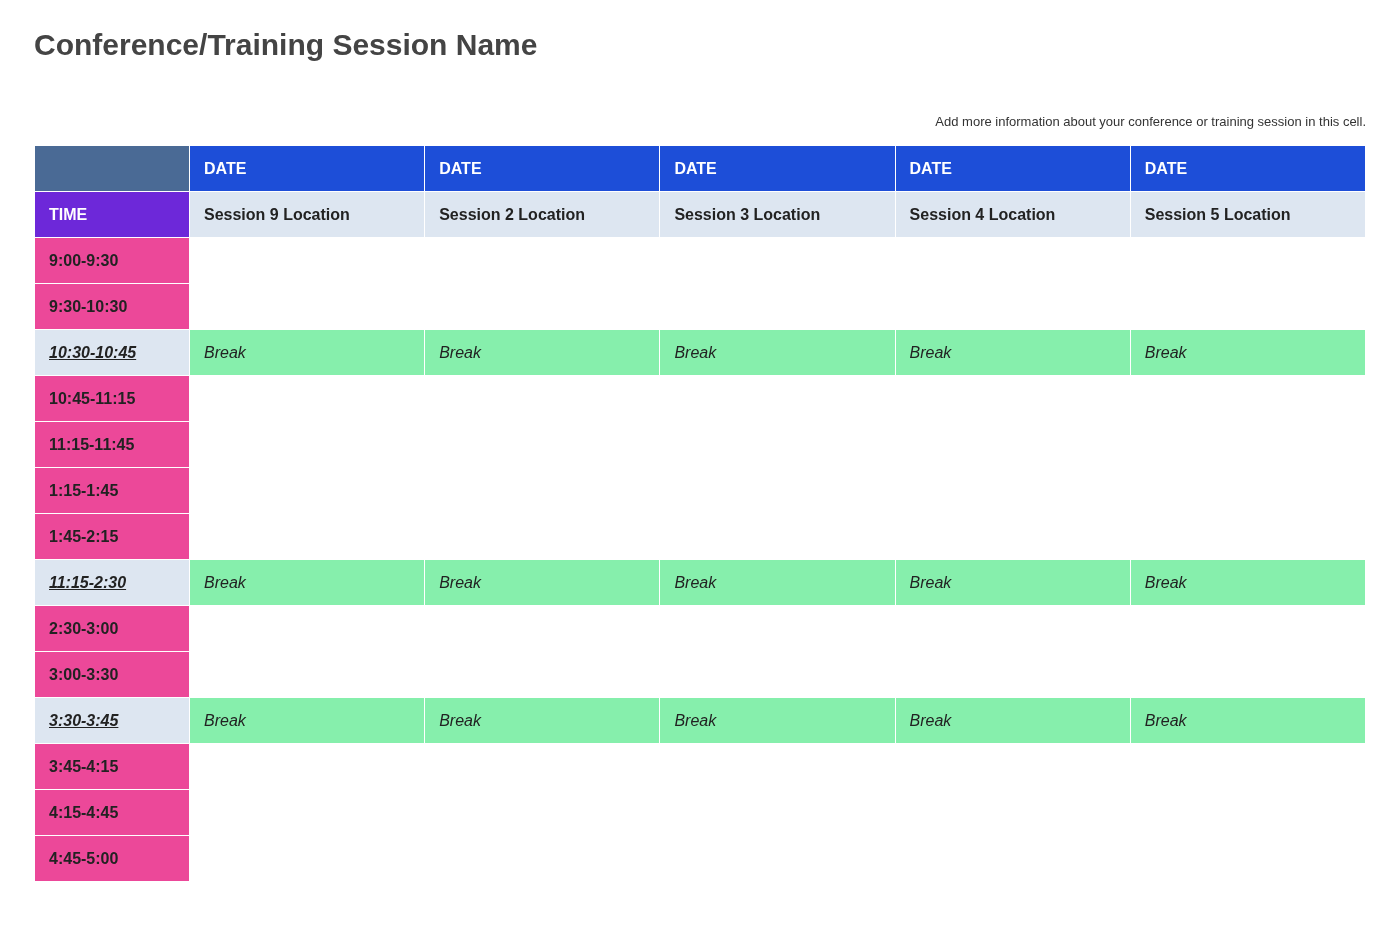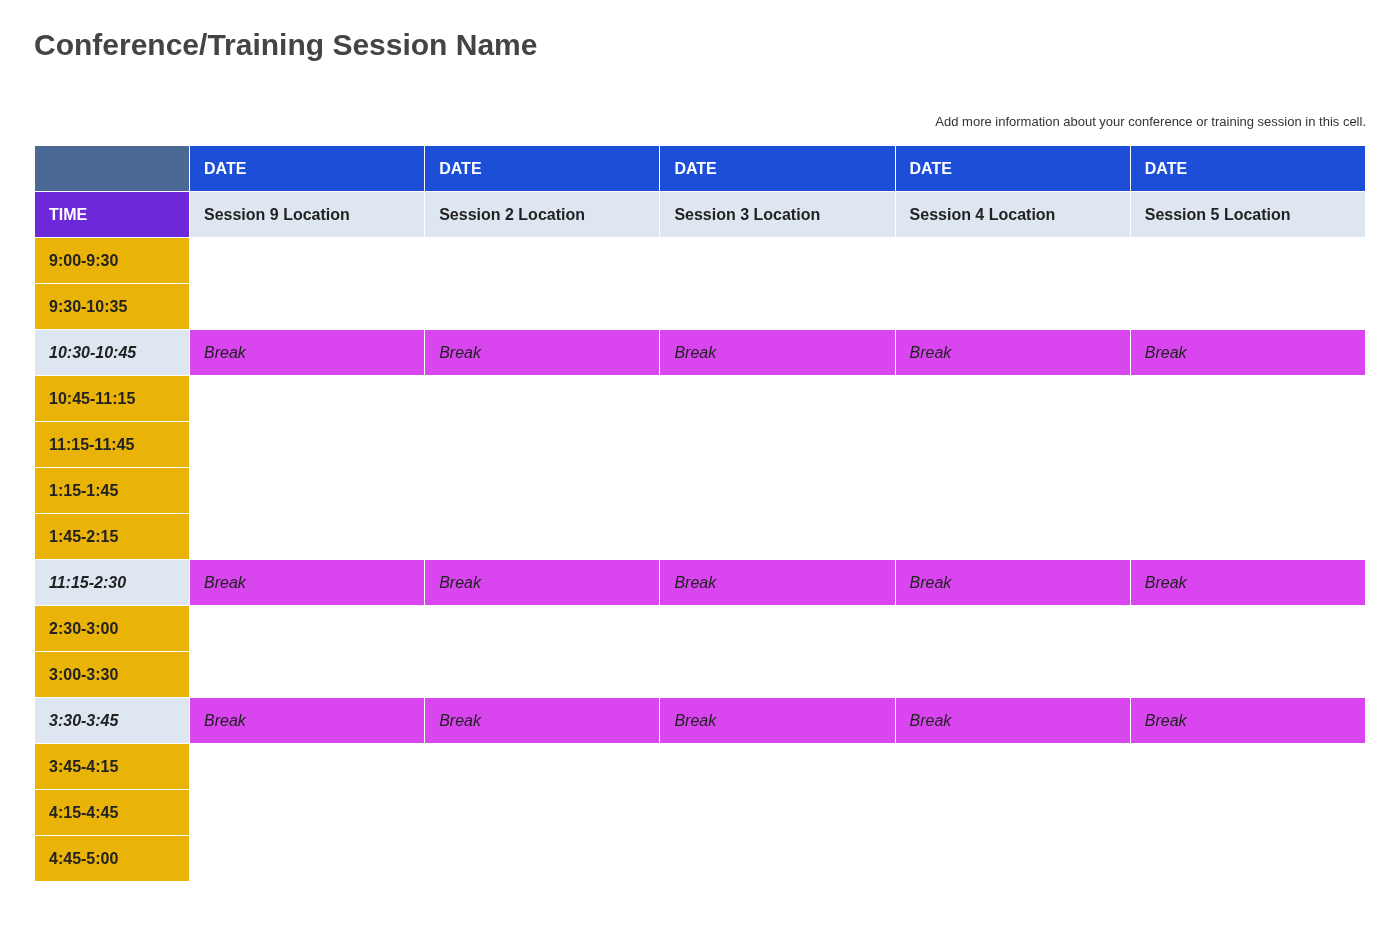--- a/index.html
+++ b/index.html
@@ -60,26 +60,26 @@
     background: #dde6f1;
     color: #222;
     font-weight: 700;
   }
   tr.loc-row th.time-head {
     background: #6d28d9;
     color: #fff;
     font-weight: 700;
   }
   tbody td.time-cell {
-    background: #eab308;
-    font-weight: 700;
-  }
-  tbody td.time-cell.italic { font-style: italic; }
+    background: #ec4899;
+    font-weight: 700;
+  }
+  tbody td.time-cell.italic { font-style: italic; text-decoration: underline; }
   tbody td.sess-cell { background: #fff; }
-  tbody tr.shaded td.sess-cell { background: #d946ef; font-style: italic; }
+  tbody tr.shaded td.sess-cell { background: #86efac; font-style: italic; }
   tbody tr.shaded td.time-cell { background: #dde6f1; }
 </style>
 </head>
 <body>
 
 <div class="header">
   <div class="title">Conference/Training Session Name</div>
 </div>
 
 <div class="subinfo">Add more information about your conference or training session in this cell.</div>
@@ -114,21 +114,21 @@
   <tbody id="sched-body">
       <tr>
         <td class="time-cell">9:00-9:30</td>
         <td class="sess-cell"></td>
         <td class="sess-cell"></td>
         <td class="sess-cell"></td>
         <td class="sess-cell"></td>
         <td class="sess-cell"></td>
       </tr>
       <tr>
-        <td class="time-cell">9:30-10:35</td>
+        <td class="time-cell">9:30-10:30</td>
         <td class="sess-cell"></td>
         <td class="sess-cell"></td>
         <td class="sess-cell"></td>
         <td class="sess-cell"></td>
         <td class="sess-cell"></td>
       </tr>
       <tr class="shaded">
         <td class="time-cell italic">10:30-10:45</td>
         <td class="sess-cell">Break</td>
         <td class="sess-cell">Break</td>

